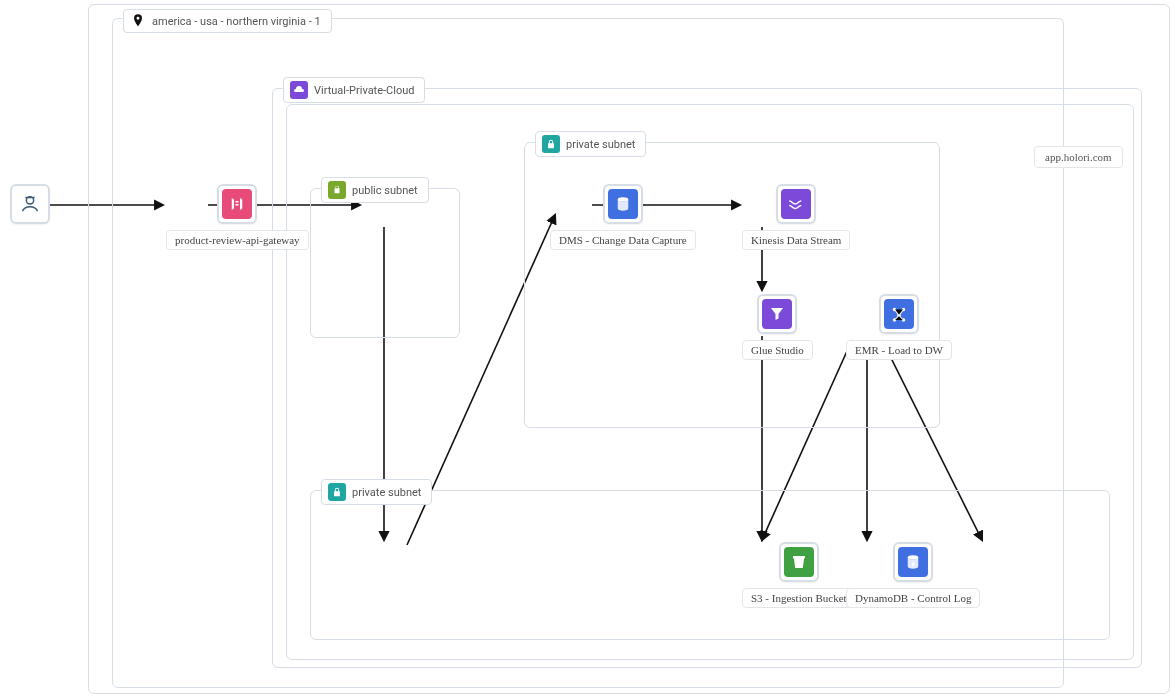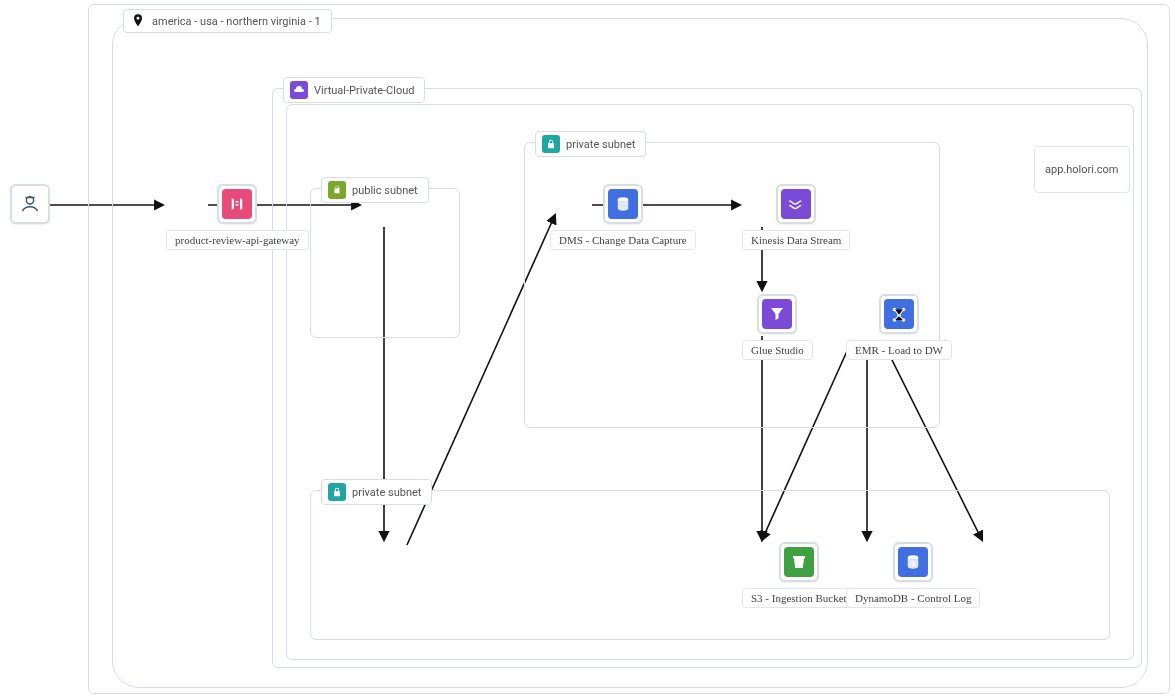--- a/index.html
+++ b/index.html
@@ -8,21 +8,21 @@
   .region{position:absolute;border:1px solid #d6dde4;border-radius:6px;}
   .region-header{position:absolute;left:10px;top:-12px;background:#fff;border:1px solid #d6dde4;border-radius:4px;padding:3px 10px 3px 6px;font-size:11px;color:#555;display:flex;align-items:center;gap:6px;}
   .region-header.mini{font-size:11px;}
   .hdr-icon{width:18px;height:18px;border-radius:3px;display:flex;align-items:center;justify-content:center;font-size:12px;color:#fff;}
   .pin-icon{width:16px;height:16px;}
   .node{position:absolute;display:flex;flex-direction:column;align-items:center;}
   .node-box{width:40px;height:40px;border-radius:6px;border:2px solid #d6dde4;background:#fff;display:flex;align-items:center;justify-content:center;box-shadow:0 1px 2px rgba(0,0,0,.06);}
   .node-ic{width:30px;height:30px;border-radius:4px;display:flex;align-items:center;justify-content:center;color:#fff;font-size:16px;}
   .node-label{margin-top:6px;font-size:11px;color:#444;background:#fff;border:1px solid #e2e6eb;border-radius:4px;padding:3px 8px;white-space:nowrap;font-family:Liberation Serif, serif;}
   svg.edges{position:absolute;left:0;top:0;width:1175px;height:699px;pointer-events:none;}
-  .watermark{position:absolute;font-size:11px;color:#555;background:#fff;border:1px solid #e2e6eb;border-radius:4px;padding:16px 10px;}
+  .watermark{position:absolute;font-size:11px;color:#555;background:#fff;border:1px solid #e2e6eb;border-radius:4px;padding:4px 10px;font-family:Liberation Serif, serif;}
   .lock{width:10px;height:10px;fill:currentColor;}
 </style>
 </head>
 <body>
 
 <div class="canvas">
 
   <svg class="edges">
     <defs>
       <marker id="arrow" viewBox="0 0 10 10" refX="8" refY="5" markerWidth="7" markerHeight="7" orient="auto-start-reverse">
@@ -37,21 +37,21 @@
       <line x1="592" y1="205" x2="740" y2="205"></line>
       <line x1="762" y1="227" x2="762" y2="290"></line>
       <line x1="762" y1="336" x2="762" y2="540"></line>
       <line x1="852" y1="340" x2="762" y2="540"></line>
       <line x1="867" y1="340" x2="867" y2="540"></line>
       <line x1="882" y1="340" x2="982" y2="540"></line>
     </g>
   </svg>
 
   <div class="region" style="left:88px;top:4px;width:1082px;height:690px;"></div>
-  <div class="region" style="left:112px;top:18px;width:1036px;height:670px;border-radius:27px;">
+  <div class="region" style="left:112px;top:18px;width:952px;height:670px;">
     <div class="region-header" style="left:10px;top:-10px;">
       <span class="pin-icon">
         <svg viewBox="0 0 24 24" width="16" height="16">
             <path fill="#111" d="M12 2a6 6 0 0 0-6 6c0 4.5 6 12 6 12s6-7.5 6-12a6 6 0 0 0-6-6zm0 8.2A2.2 2.2 0 1 1 12 5.8a2.2 2.2 0 0 1 0 4.4z"></path>
           </svg>
       </span>
       <span>america - usa - northern virginia - 1</span>
     </div>
   </div>
 

